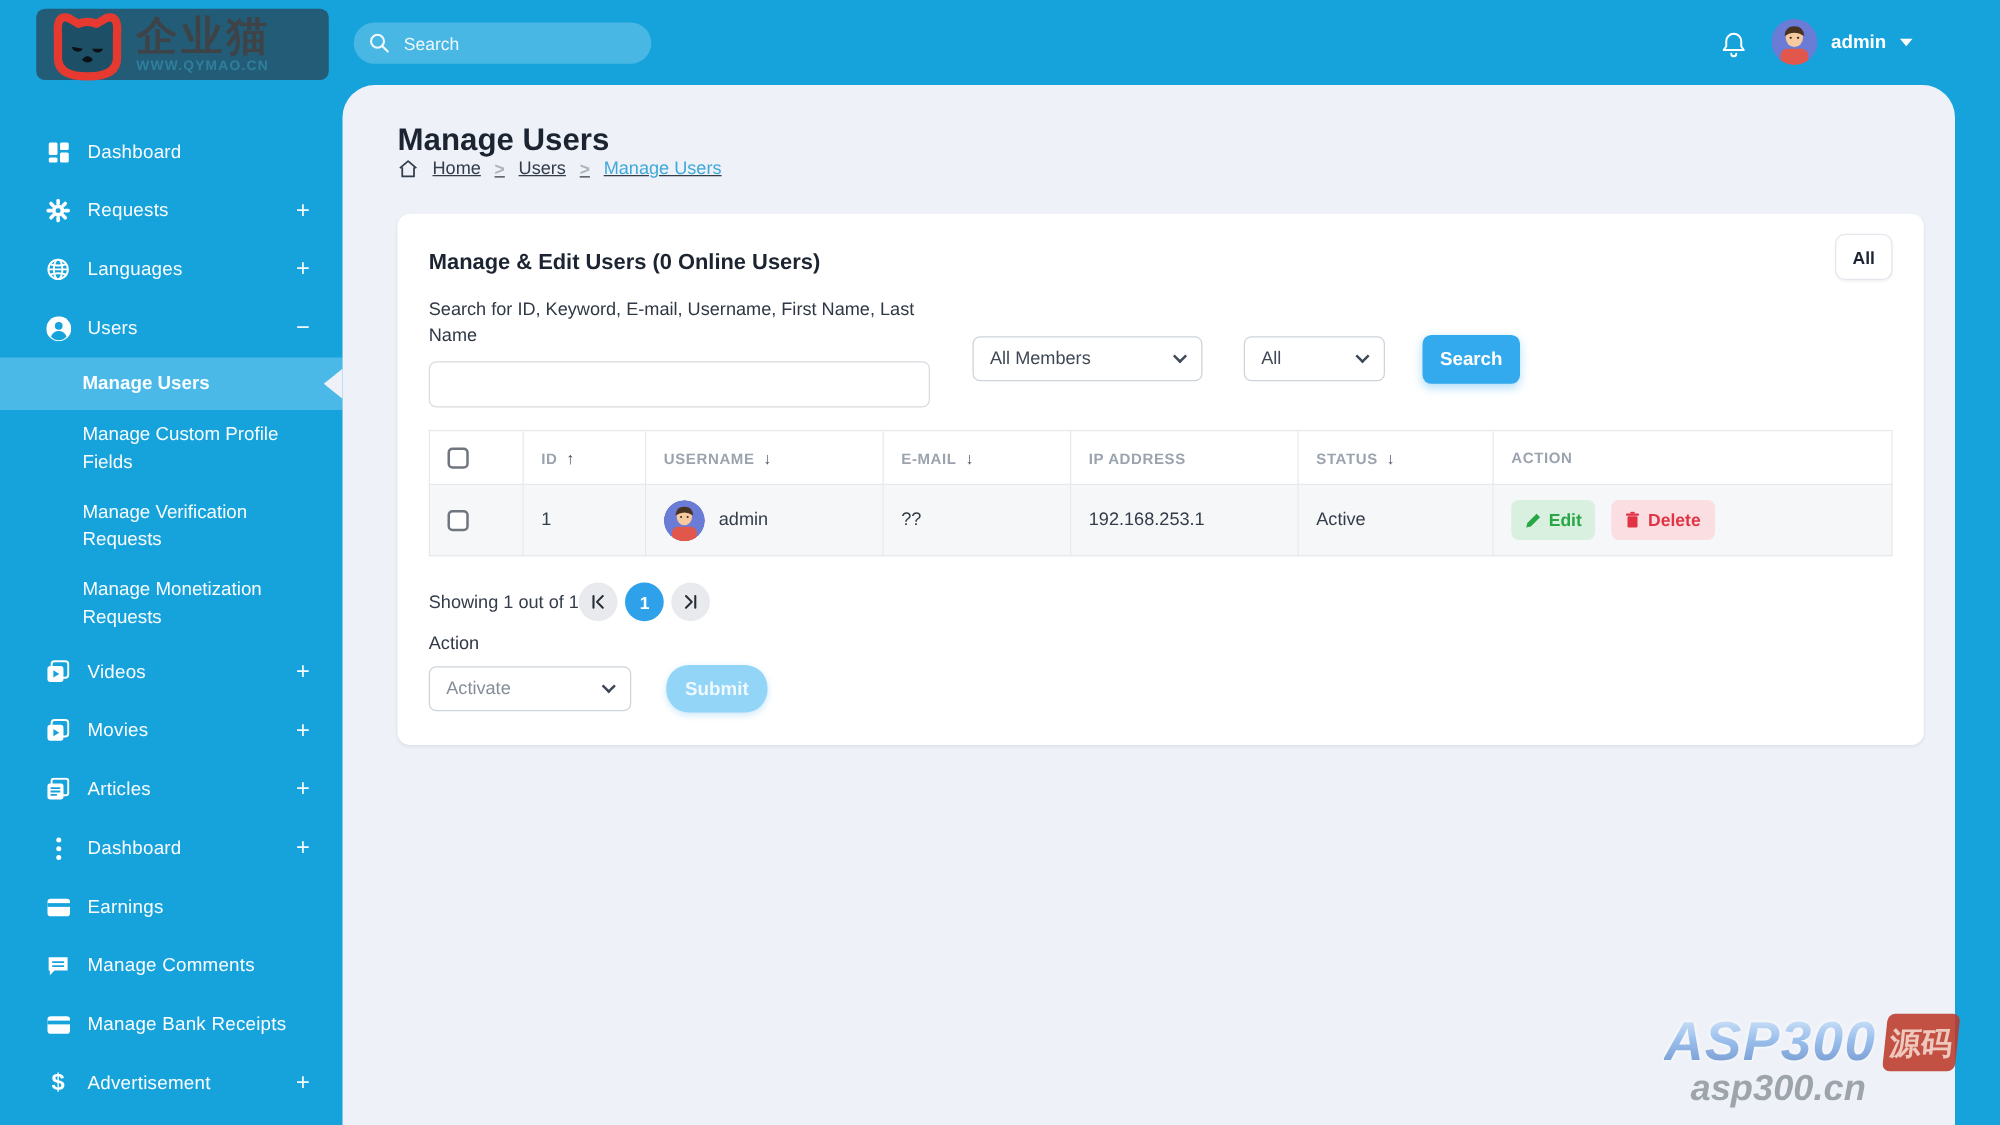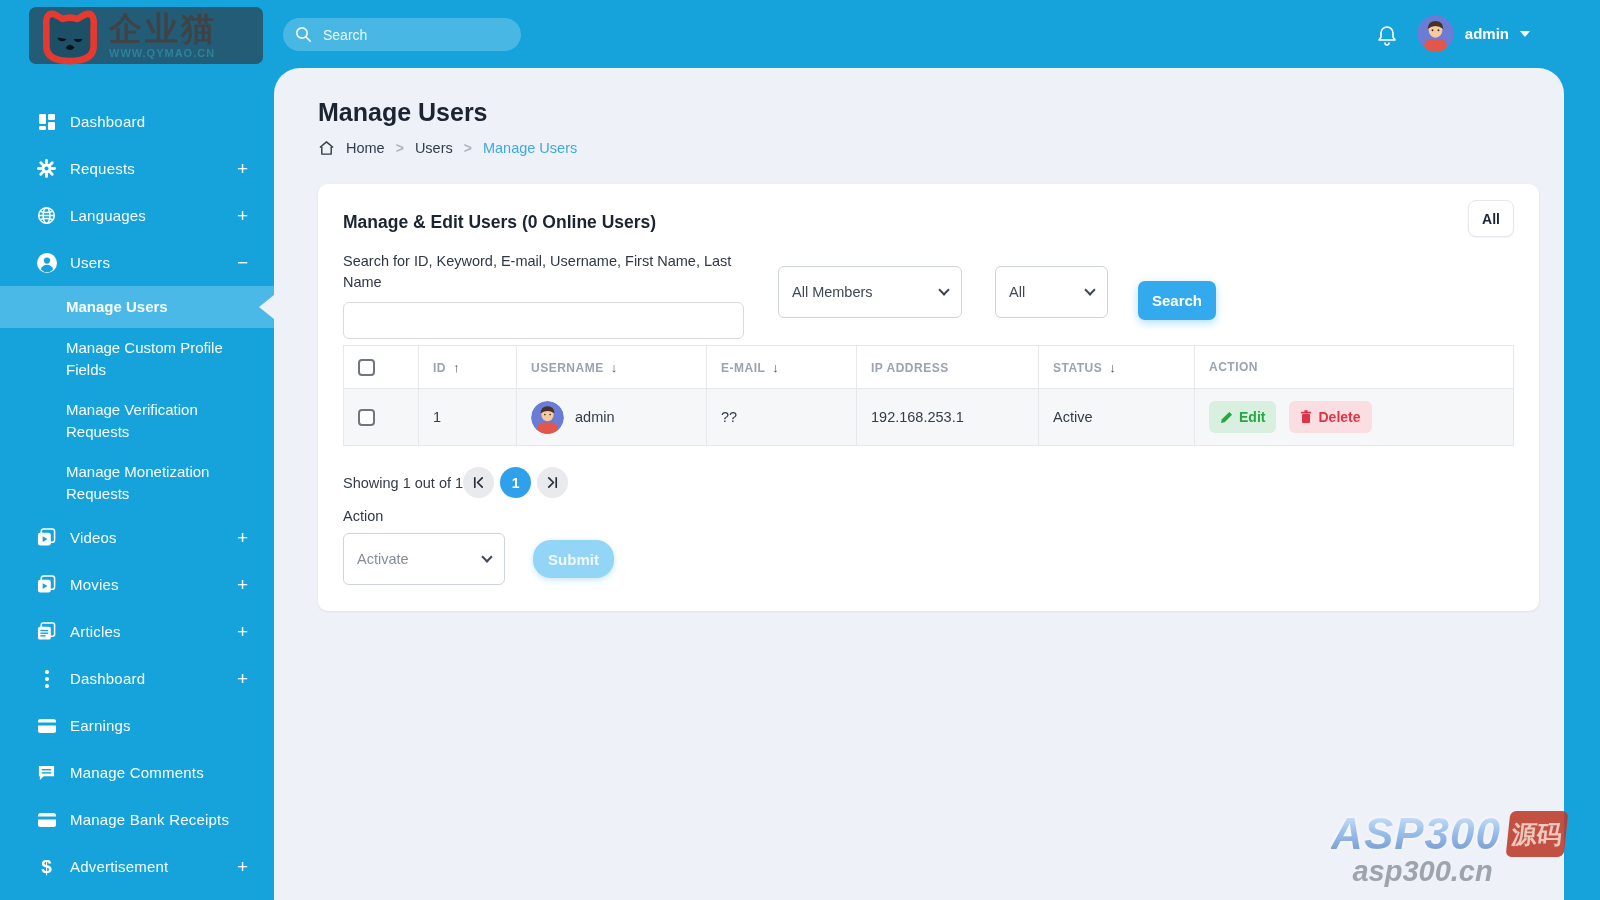--- a/index.html
+++ b/index.html
@@ -49,21 +49,21 @@
     content:""; position:absolute; right:0; top:50%; transform:translateY(-50%);
     border-top:12px solid transparent; border-bottom:12px solid transparent; border-right:15px solid #eef1f7;
   }
 
   
   .panel {
     position:absolute; left:274px; top:68px; right:36px; bottom:0;
     background:#eef1f7; border-radius:26px 26px 0 0; padding:30px 0 0 44px;
   }
   .page-title { margin:0; font-size:25px; font-weight:bold; color:#1b2430; }
-  .breadcrumb { display:flex; align-items:flex-end; gap:11px; margin-top:13px; font-size:14.5px; color:#333c49; }
+  .breadcrumb { display:flex; align-items:flex-end; gap:11px; font-size:14.5px; color:#333c49;text-decoration:underline; }
   .crumb-sep { color:#aab3bd; font-size:14px; font-weight:bold; }
   .crumb-current { color:#3fa9d8; }
 
   
   .card {
     margin:28px 25px 0 0; background:#fff; border-radius:10px;
     box-shadow:0 1px 3px rgba(25,35,60,.07); padding:16px 25px 26px;
   }
   .card-head { display:flex; justify-content:space-between; align-items:flex-start; }
   .card-title { font-size:17.5px; font-weight:bold; color:#1b2430; padding-top:12px; }
@@ -73,35 +73,35 @@
     font-family:"Liberation Sans", sans-serif;
   }
   .filter-row { display:flex; align-items:flex-end; margin-top:14px; }
   .search-col { width:401px; }
   .search-col label { display:block; font-size:14.5px; color:#2f3844; line-height:21px; margin-bottom:9px; }
   .search-col input {
     width:100%; height:37px; border:1px solid #d7dbe0; border-radius:6px; padding:0 10px;
     font-size:14px; outline:none; font-family:"Liberation Sans", sans-serif;
   }
   .sel {
-    height:52px; border:1px solid #ced4da; border-radius:6px; background:#fff;
+    height:36px; border:1px solid #ced4da; border-radius:6px; background:#fff;
     display:flex; align-items:center; justify-content:space-between; padding:0 13px;
     font-size:14.5px; color:#3f4856; margin-bottom:21px; cursor:pointer;
   }
   .sel .chev { width:8px; height:8px; border-right:2px solid #3f4856; border-bottom:2px solid #3f4856; transform:rotate(45deg); margin-top:-4px; }
   .sel1 { width:184px; margin-left:34px; }
   .sel2 { width:113px; margin-left:33px; }
   .search-btn {
     margin-left:30px; margin-bottom:19px; width:78px; height:39px; background:#33a9ee;
     border:none; border-radius:7px; color:#fff; font-weight:bold; font-size:15px; cursor:pointer;
     box-shadow:0 3px 8px rgba(51,169,238,.38); font-family:"Liberation Sans", sans-serif;
   }
 
   
-  table.users { width:100%; margin-top:6px; border-collapse:collapse; table-layout:fixed; }
+  table.users { width:100%; margin-top:18px; border-collapse:collapse; table-layout:fixed; }
   .users th, .users td { border:1px solid #e6e9ec; padding:0 14px; text-align:left; }
   .users th { height:43px; font-size:12px; font-weight:bold; color:#9aa3ae; letter-spacing:.5px; background:#fff; }
   .users td { height:57px; font-size:14.5px; color:#333c49; background:#f6f7f8; }
   .sort-arrow { color:#4a5462; font-size:13px; margin-left:7px; }
   .cb { appearance:none; -webkit-appearance:none; width:17px; height:17px; border:2px solid #6f7680; border-radius:4px; background:#fff; margin:0; display:block; cursor:pointer; }
   .user-cell { display:flex; align-items:center; gap:11px; }
   .btn-edit, .btn-del {
     display:inline-flex; align-items:center; gap:6px; border:none; border-radius:6px;
     padding:8px 11px; font-size:14px; font-weight:bold; cursor:pointer; font-family:"Liberation Sans", sans-serif;
   }

